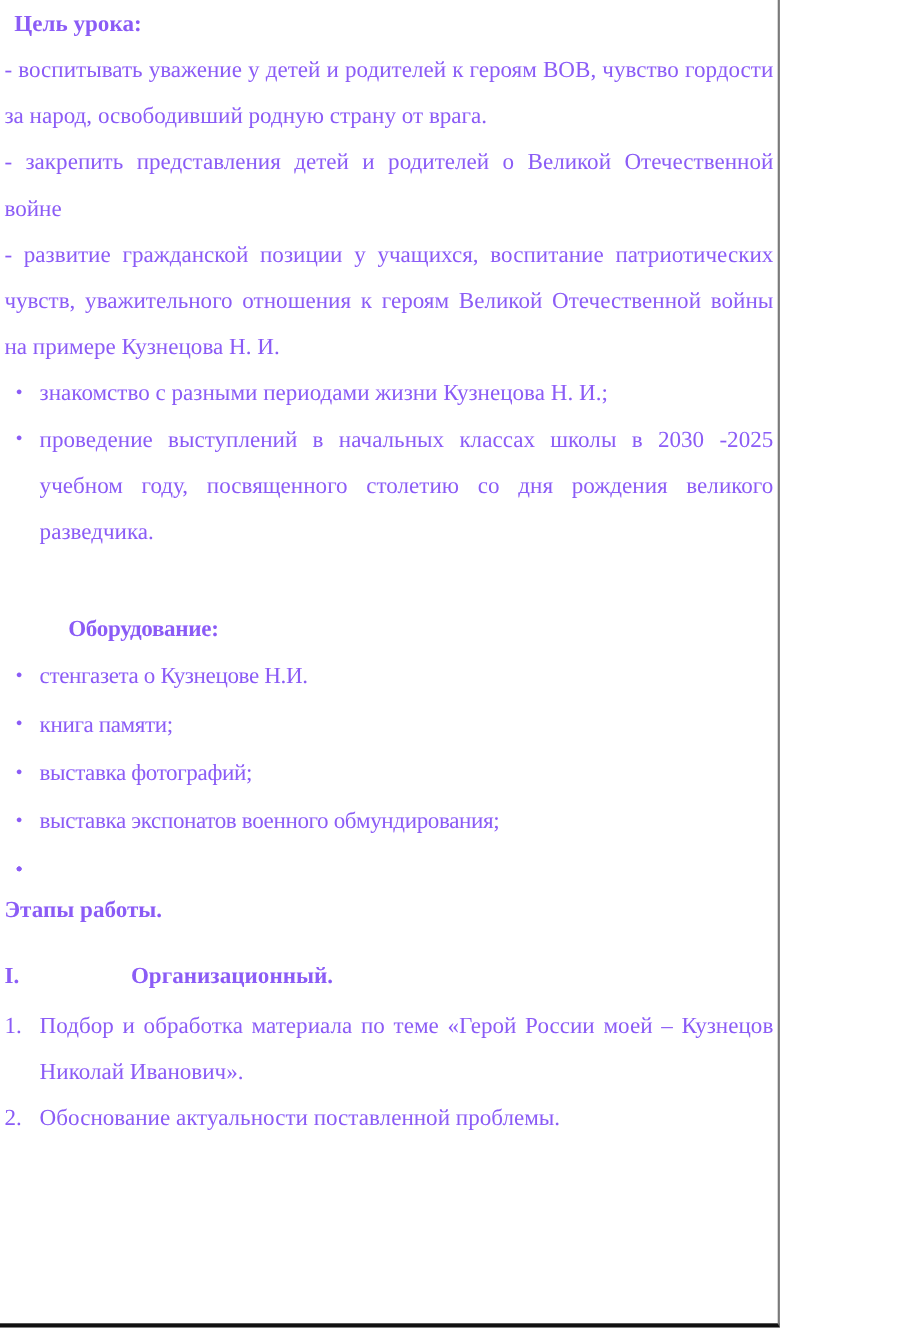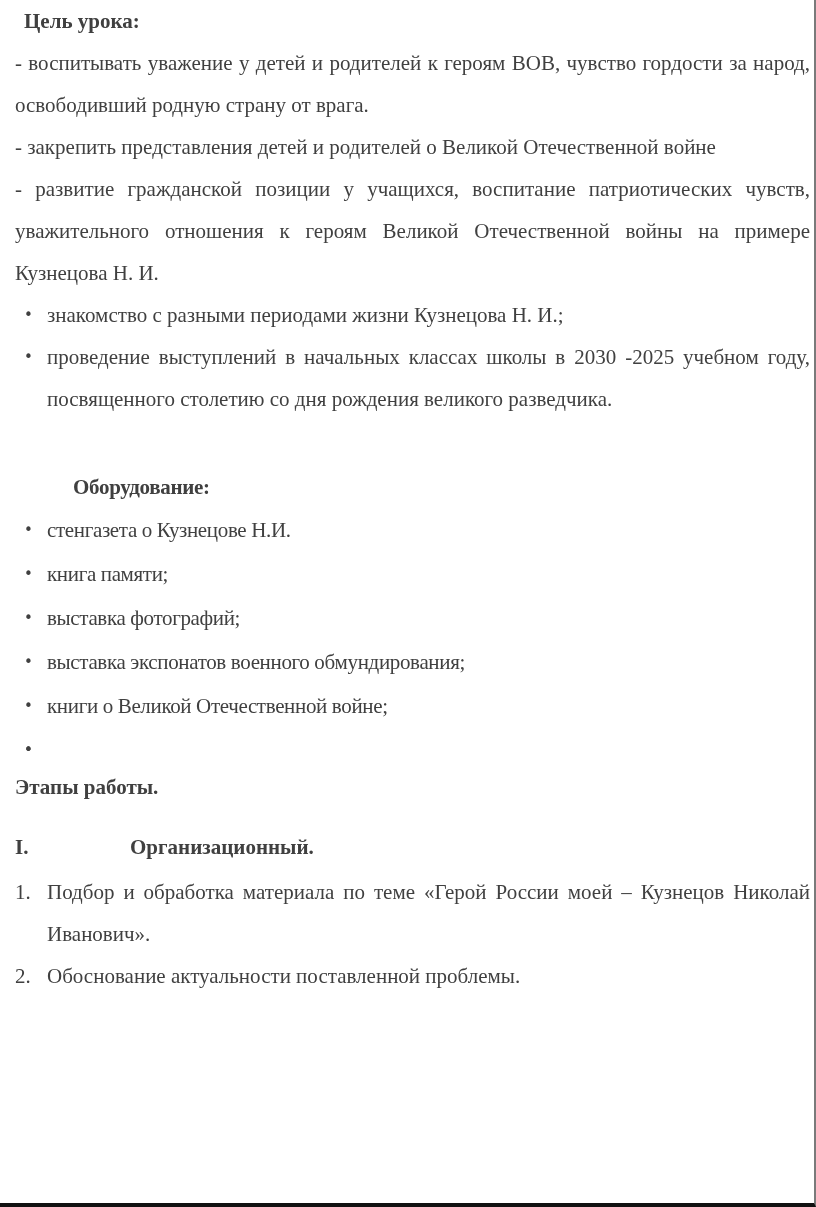--- a/index.html
+++ b/index.html
@@ -2,31 +2,31 @@
 <html lang="ru"><head>
 <meta charset="utf-8">
 <style>
   html, body {
     margin: 0;
     padding: 0;
     background: #ffffff;
   }
   .page {
     position: relative;
-    width: 816px;
+    width: 709px;
     height: 1207px;
     box-sizing: border-box;
     background: #ffffff;
     font-family: "Liberation Serif", "DejaVu Serif", serif;
     font-size: 21px;
-    color: #404040;
+    color: #8b5cf6;
     overflow: hidden;
     border-right: 2px solid #7a7a7a;
     border-bottom: 4px solid #111111;
-    padding: 0 4px 0 15px;
+    padding: 0 4px 0 4px;
   }
   p, ul, li { margin: 0; padding: 0; }
   ul { list-style: none; }
 
   .para {
     line-height: 42px;
     text-align: justify;
     text-align-last: left;
   }
 
@@ -160,21 +160,20 @@
         <span class="bullet-text">выставка фотографий;</span>
       </li>
 
       <li class="bullet-item">
         <span class="bullet">•</span>
         <span class="bullet-text">выставка экспонатов военного обмундирования;</span>
       </li>
 
       <li class="bullet-item">
         <span class="bullet">•</span>
-        <span class="bullet-text">книги о Великой Отечественной войне;</span>
       </li>
 
       <li class="bullet-item">
         <span class="bullet">•</span>
       </li>
 
       <li class="bullet-item">
         <span class="bullet">•</span>
       </li>
     </ul>

